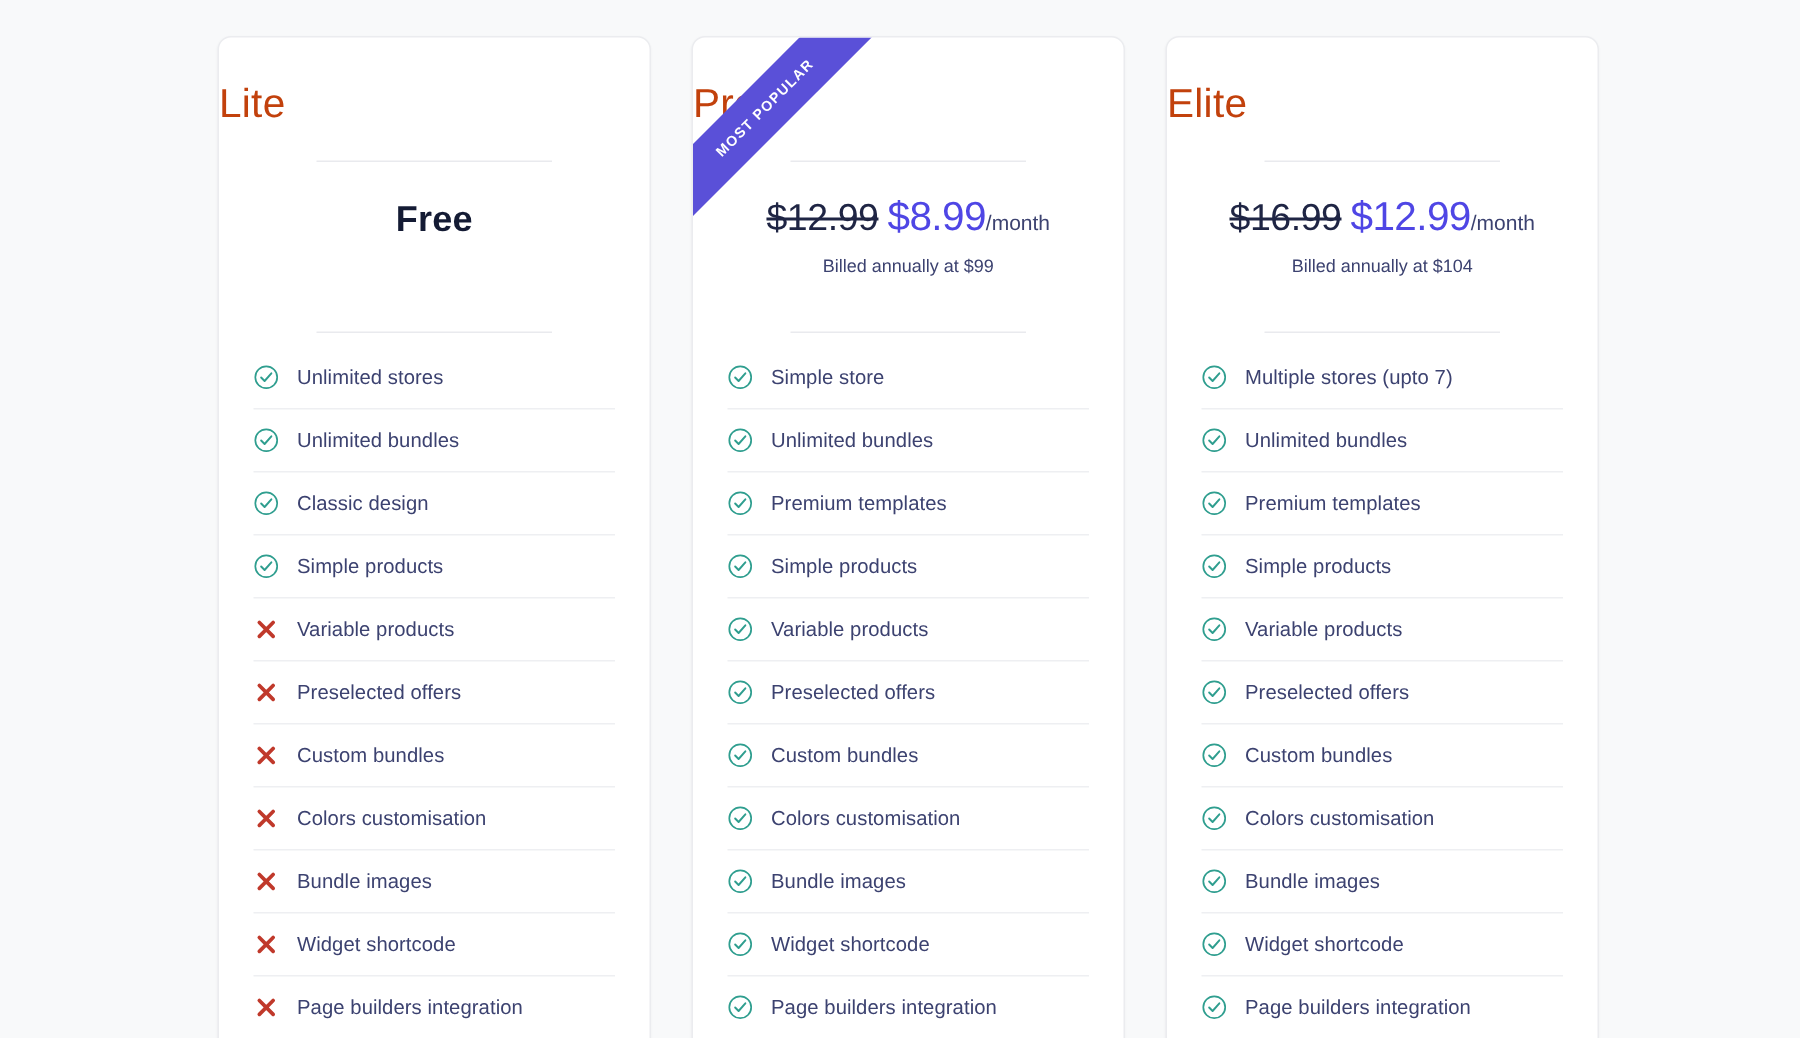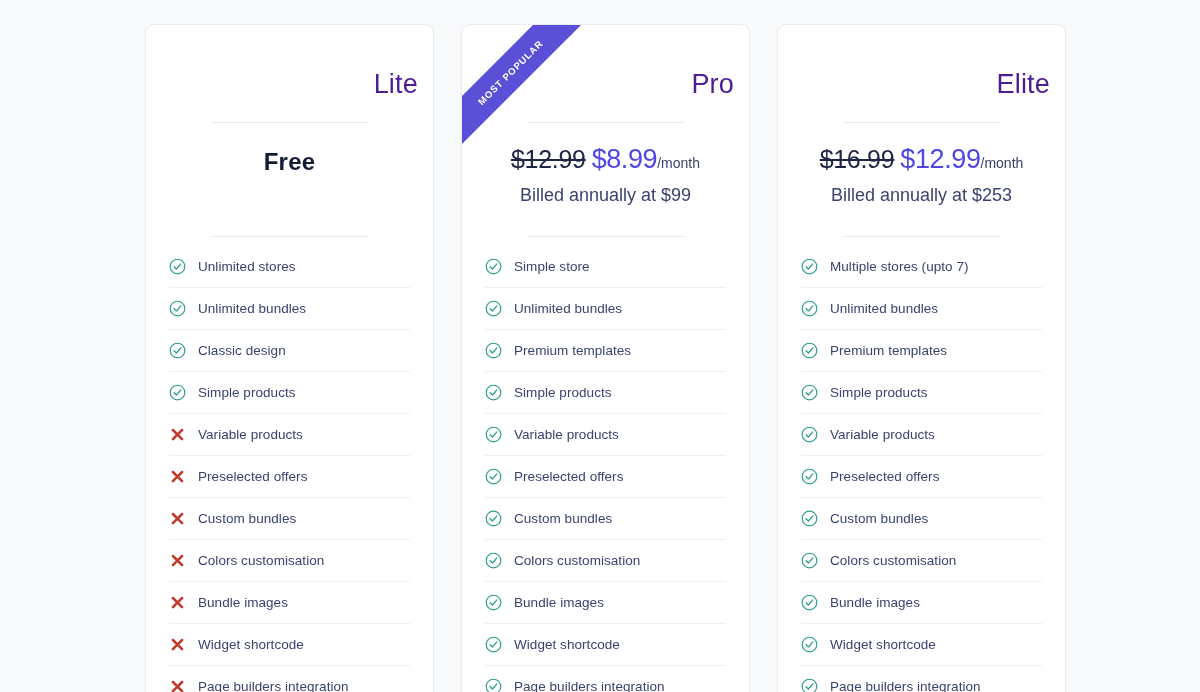--- a/index.html
+++ b/index.html
@@ -70,25 +70,25 @@
     color: #ffffff;
     font-size: 9.5px;
     font-weight: bold;
     letter-spacing: 0.9px;
     text-transform: uppercase;
     white-space: nowrap;
   }
 
   
   .plan-name {
-    text-align: right;
+    text-align: left;
     font-size: 27px;
     font-weight: normal;
-    color: #4c1d95;
-    margin: 15px;
+    color: #c2410c;
+    margin: 0;
     padding-top: 29px;
     letter-spacing: 0.2px;
   }
 
   .rule {
     height: 1px;
     background: #e9eaee;
     margin: 22px 65px 0 65px;
   }
 
@@ -130,21 +130,21 @@
     color: #141b34;
     letter-spacing: 0.2px;
     line-height: 1;
     display: inline-block;
     padding-top: 4px;
     text-align: center;
   }
 
   .billed {
     text-align: center;
-    font-size: 18px;
+    font-size: 12px;
     color: #3c4270;
     margin-top: 12px;
   }
 
   .rule-lower {
     height: 1px;
     background: #e9eaee;
     margin: 22px 65px 0 65px;
   }
 
@@ -400,21 +400,21 @@
             </span>
             <span class="feat-label">Page builders integration</span>
           </li>
         </ul>
       </div>
       <div class="card">
         <h2 class="plan-name">Elite</h2>
         <div class="rule"></div>
         <div class="price-block">
           <div class="price-line"><span class="price-old">$16.99</span><span class="price-new">$12.99</span><span class="price-period">/month</span></div>
-          <div class="billed">Billed annually at $253</div>
+          <div class="billed">Billed annually at $104</div>
         </div>
         <div class="rule-lower"></div>
         <ul class="features">
           <li class="feature">
             <span class="feat-icon">
               <svg width="17" height="17" viewBox="0 0 17 17">
                 <circle cx="8.5" cy="8.5" r="7.3" fill="none" stroke="#2f9e8f" stroke-width="1.15"></circle>
                 <path d="M5.1 8.7 L7.4 11.0 L11.9 5.9" fill="none" stroke="#2f9e8f" stroke-width="1.3" stroke-linecap="round" stroke-linejoin="round"></path>
               </svg>
             </span>

